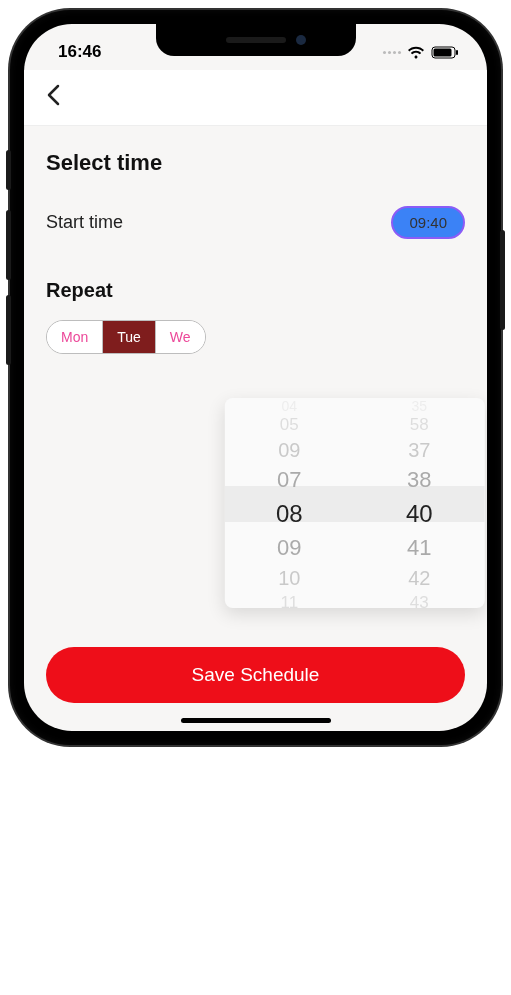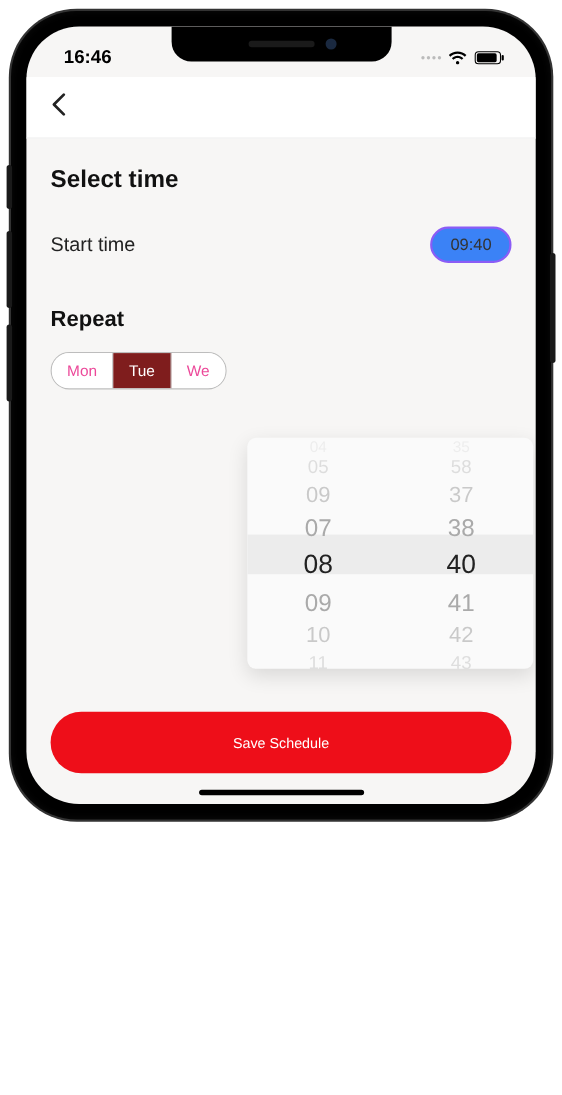--- a/index.html
+++ b/index.html
@@ -207,21 +207,21 @@
   .bottom-area {
     padding: 0 22px 28px 22px;
   }
   .save-btn {
     width: 100%;
     background: #ee0e19;
     color: #fff;
     border: none;
     border-radius: 30px;
     height: 56px;
-    font-size: 13px;
+    font-size: 19px;
     font-weight: 500;
     cursor: pointer;
   }
   .home-indicator {
     position: absolute;
     bottom: 8px;
     left: 50%;
     transform: translateX(-50%);
     width: 150px;
     height: 5px;

